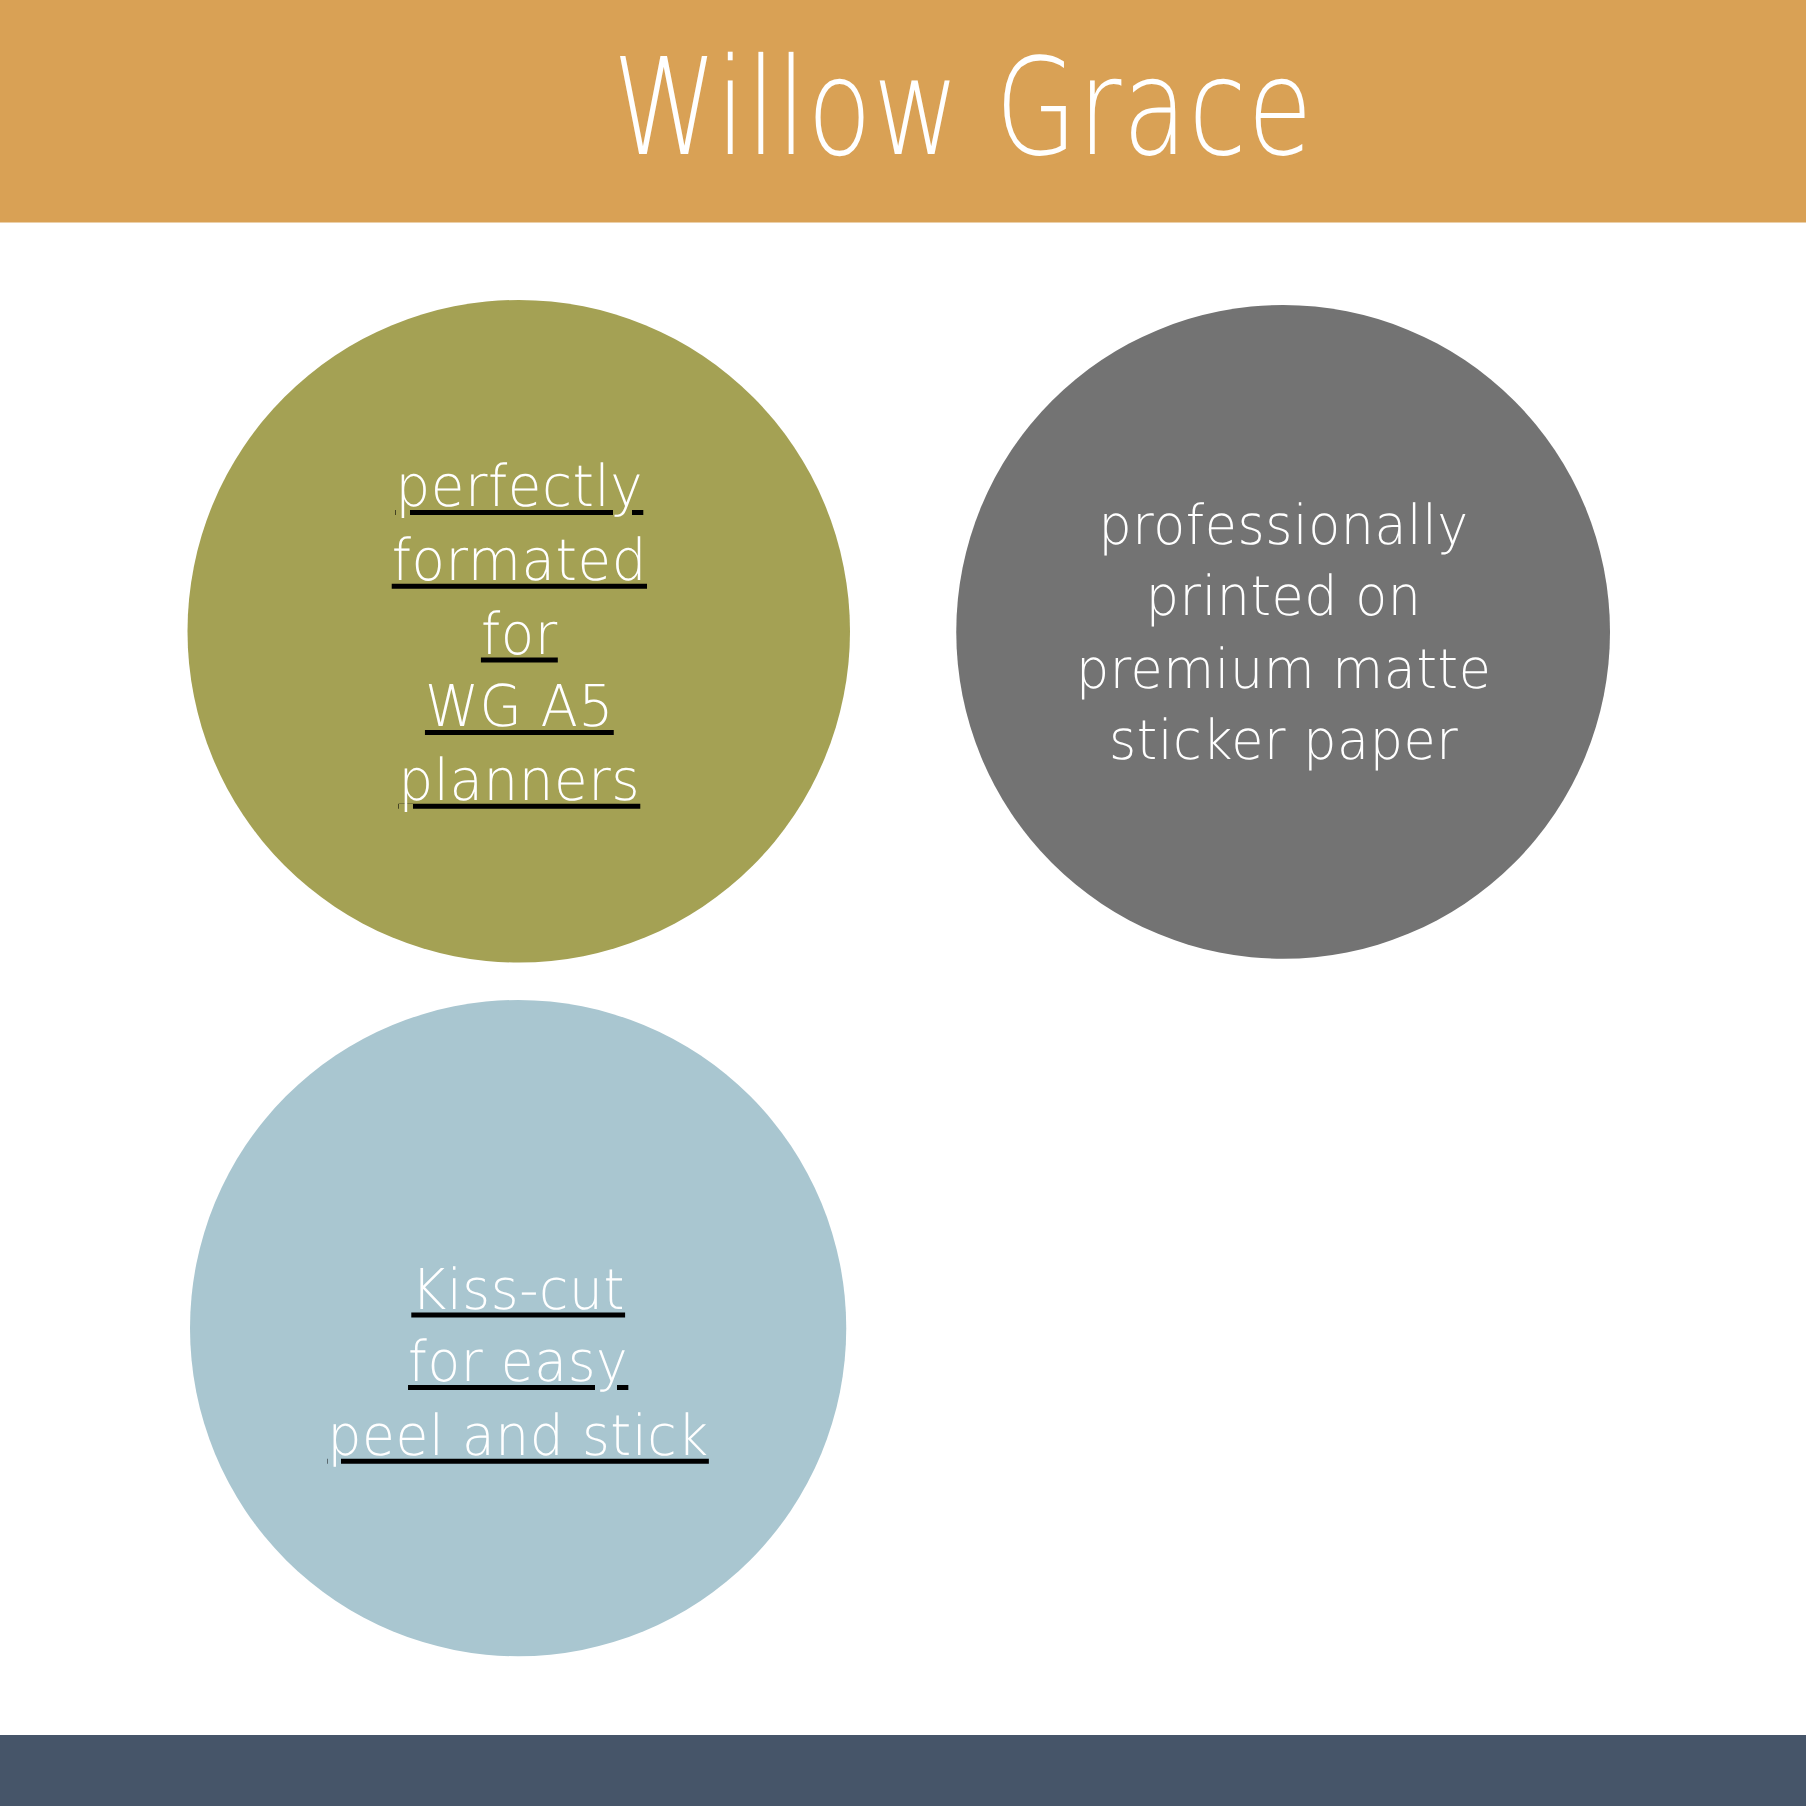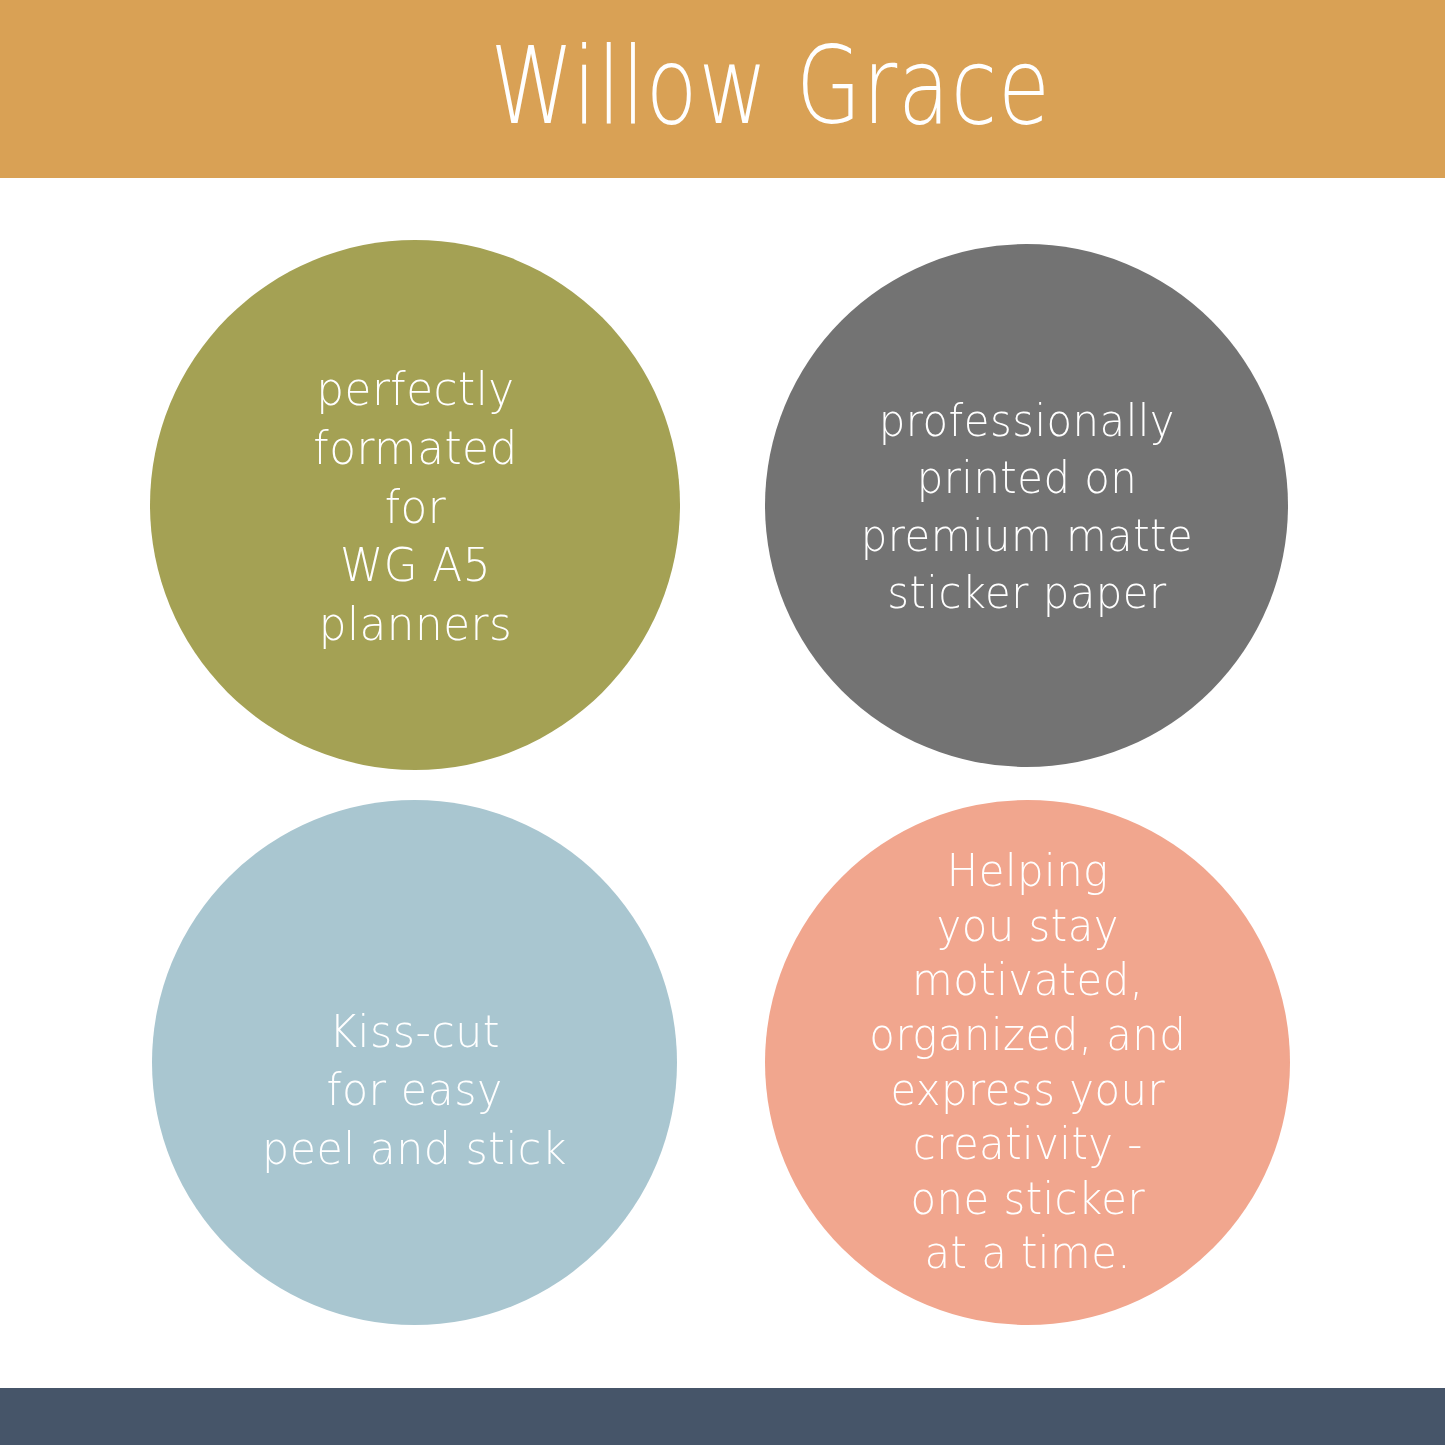--- a/index.html
+++ b/index.html
@@ -75,20 +75,21 @@
     white-space: pre-line;
   }
 
   
   #circle-formatting {
     left: 150px;
     top: 62px;      
     width: 530px;
     height: 530px;
     background: #a4a154;
+    text-decoration: underline;
   }
   #circle-formatting .circle-text {
     font-size: 46px;
     line-height: 1.28;
     margin-top: 4px;
   }
 
   
   #circle-printing {
     left: 765px;
@@ -103,20 +104,21 @@
     margin-top: 2px;
   }
 
   
   #circle-kisscut {
     left: 152px;
     top: 622px;     
     width: 525px;
     height: 525px;
     background: #a9c6d0;
+    text-decoration: underline;
   }
   #circle-kisscut .circle-text {
     font-size: 45px;
     line-height: 1.30;
     margin-top: 56px;
   }
 
   
   #circle-mission {
     left: 765px;
@@ -166,28 +168,18 @@
 premium matte
 sticker paper</div>
     </div>
 
     <div class="feature-circle" id="circle-kisscut" style="background: rgb(169, 198, 208);">
       <div class="circle-text" style="color: rgb(255, 255, 255);">Kiss-cut
 for easy
 peel and stick</div>
     </div>
 
-    <div class="feature-circle" id="circle-mission" style="background: rgb(241, 166, 142);">
-      <div class="circle-text" style="color: rgb(255, 255, 255);">Helping
-you stay
-motivated,
-organized, and
-express your
-creativity -
-one sticker
-at a time.</div>
-    </div>
 
   </div>
 
   <div id="footer-bar" style="background: rgb(70, 85, 105);"></div>
 
 </div>
 
 </body></html>

